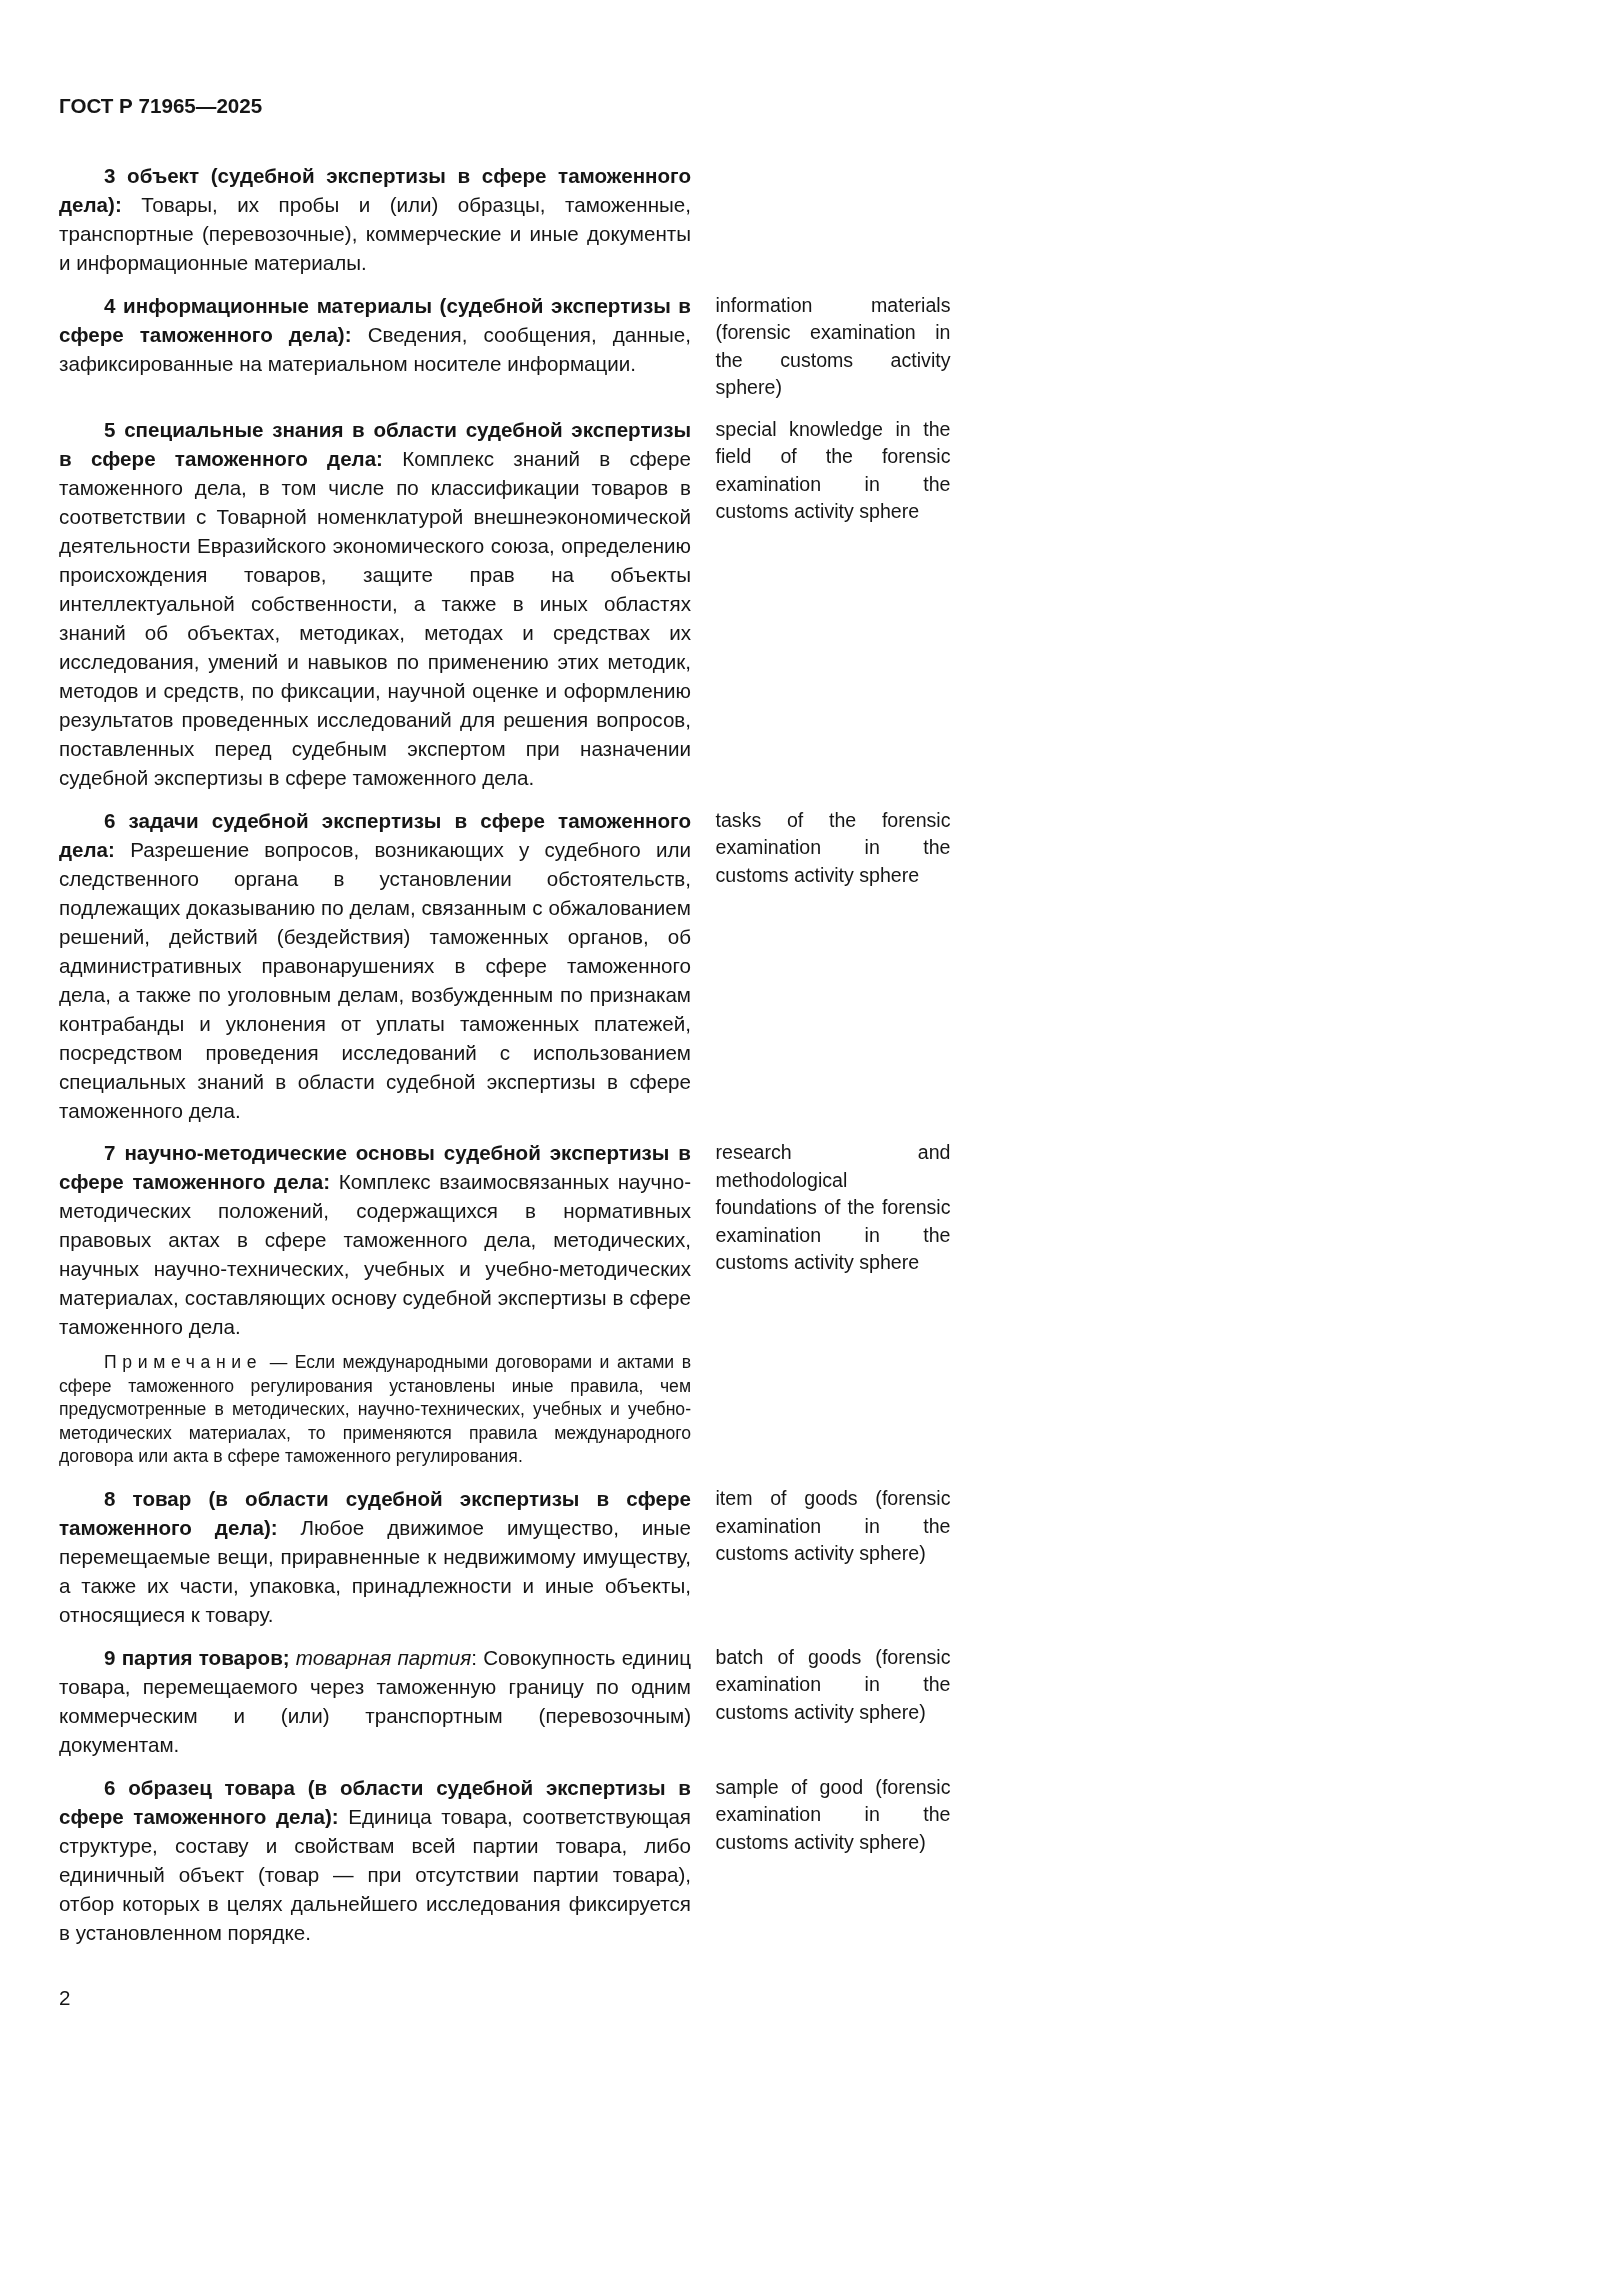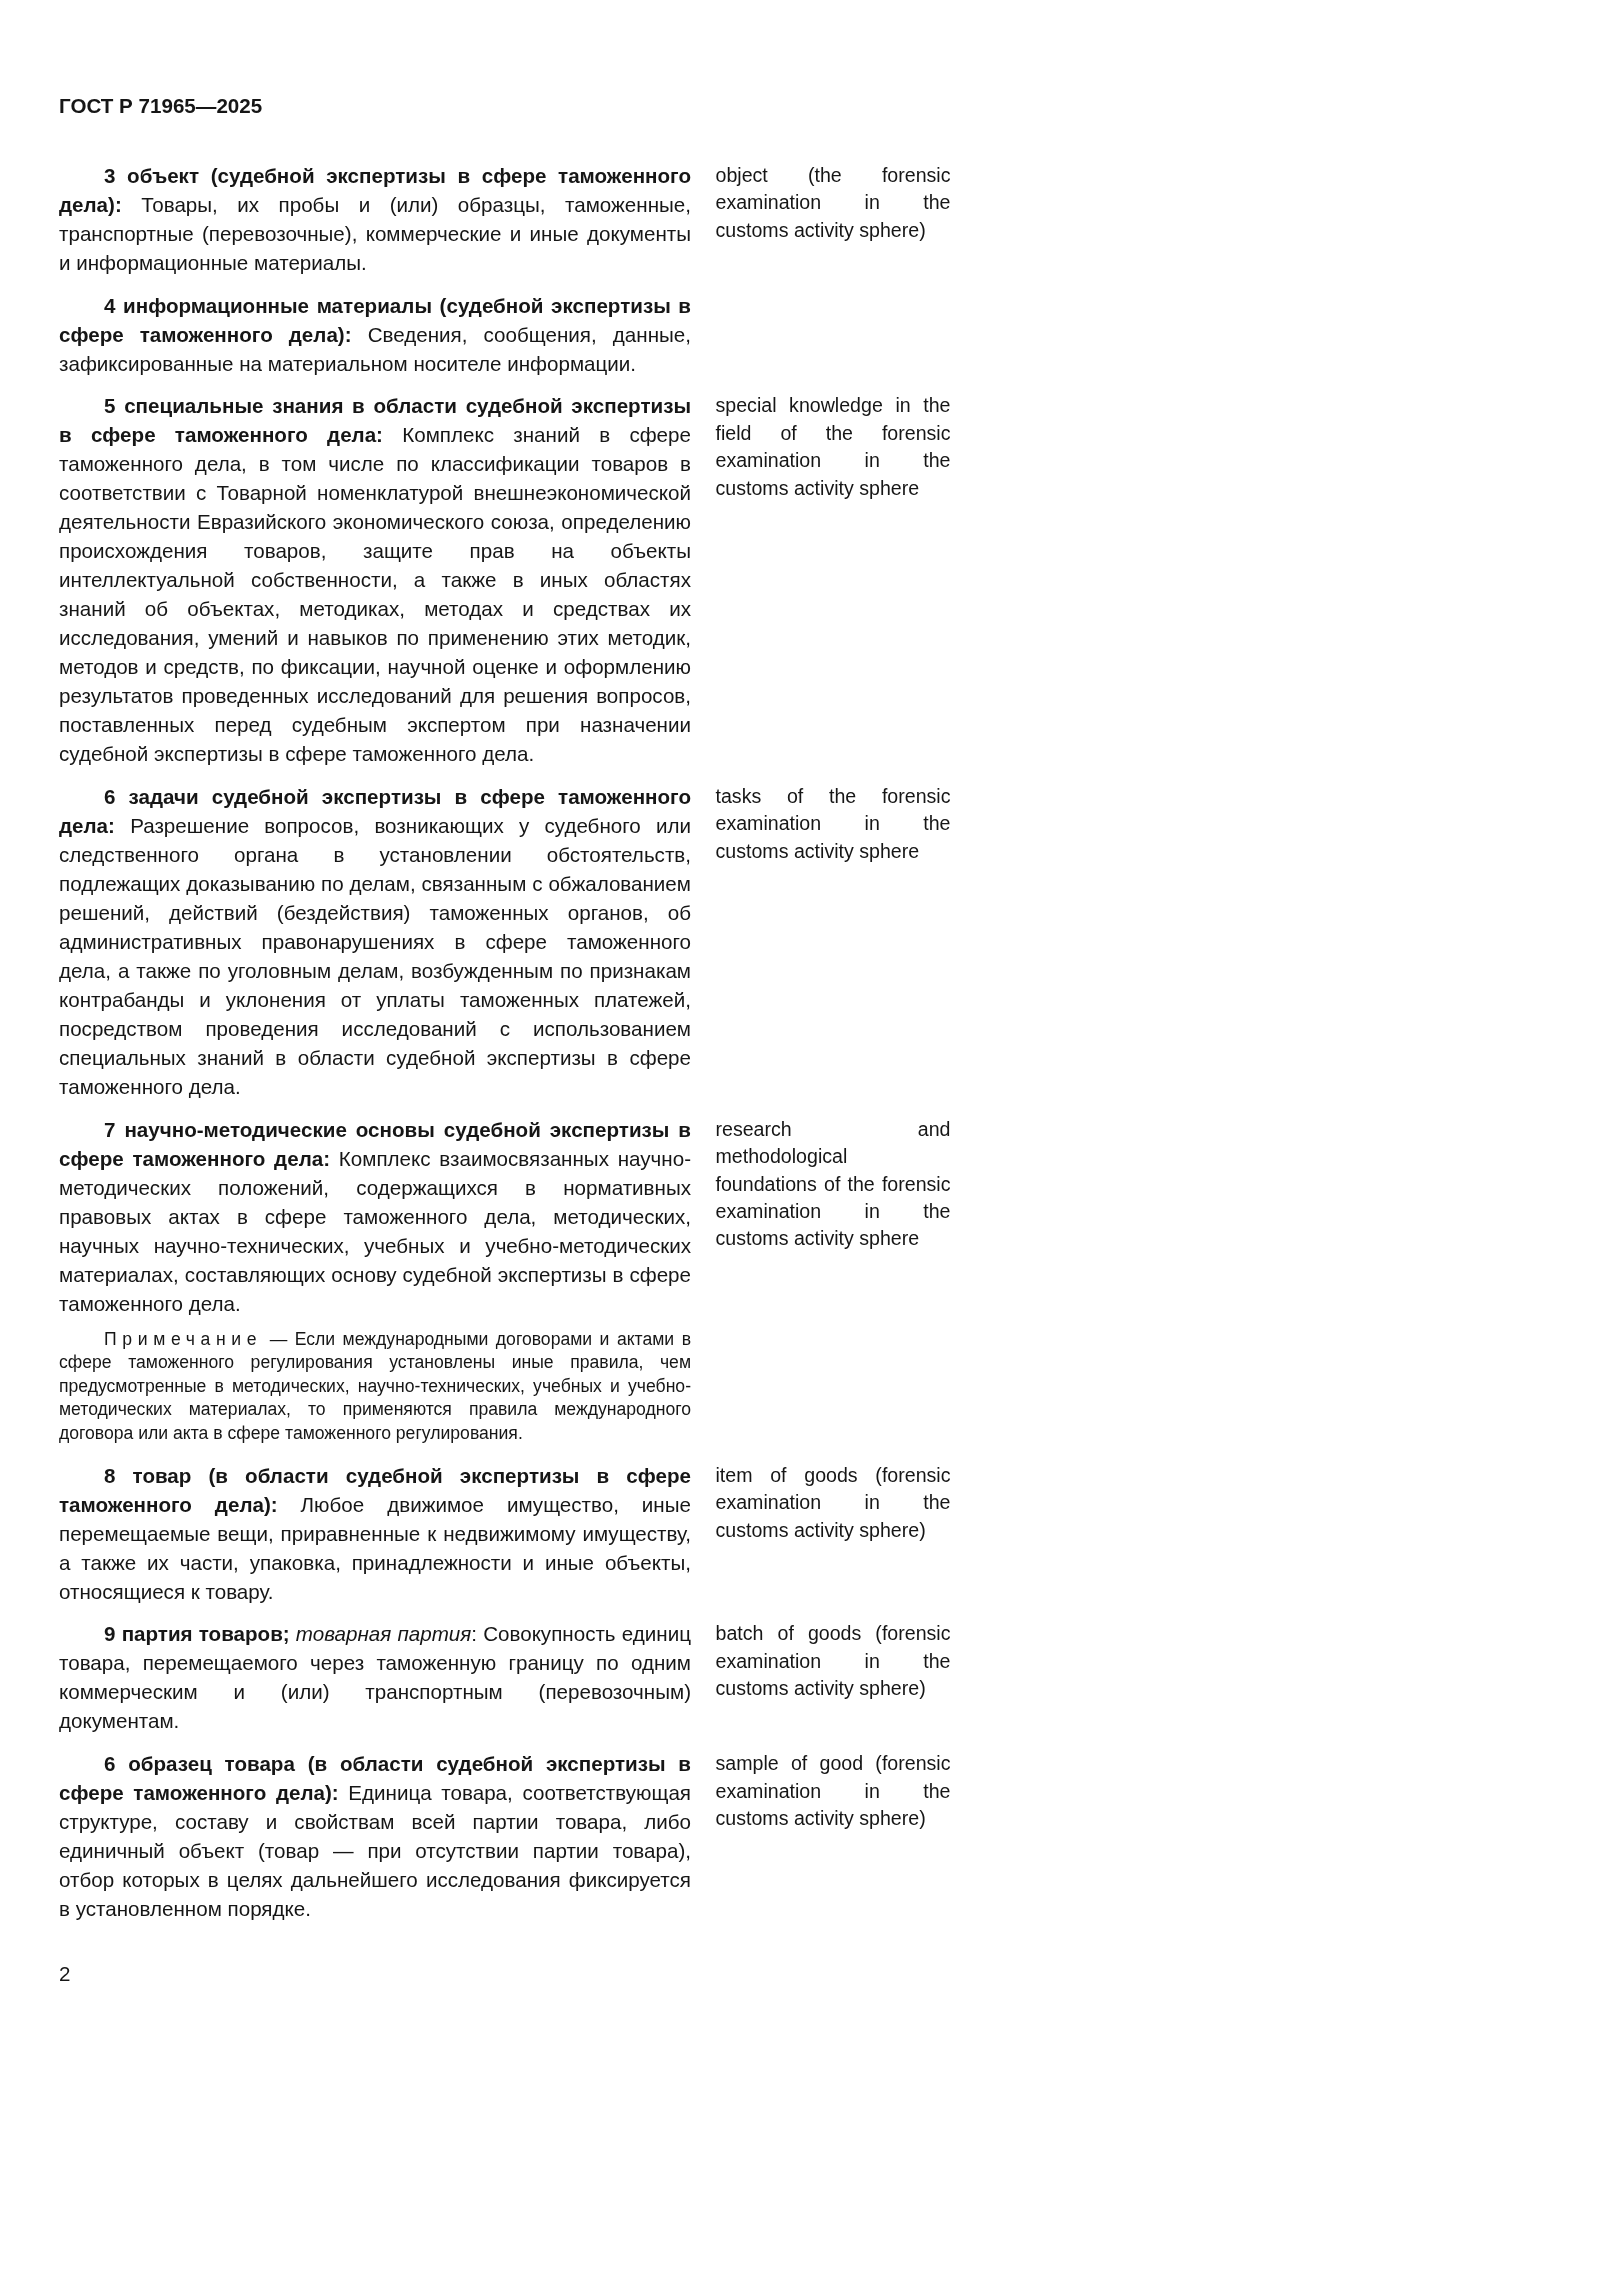--- a/index.html
+++ b/index.html
@@ -62,28 +62,28 @@
 <body>
 
 <div class="page">
 
   <div class="doc-header">ГОСТ Р 71965—2025</div>
 
   <section class="entry">
     <div class="ru">
       <p class="para"><span class="term"><span>3</span> <span>объект (судебной экспертизы в сфере таможенного дела):</span></span> <span>Товары, их пробы и (или) образцы, таможенные, транспортные (перевозочные), коммерческие и иные документы и информационные материалы.</span></p>
     </div>
-    <div class="en">
-      <p>object (the forensic examination in the customs activity sphere)</p>
-    </div>
   </section>
 
   <section class="entry">
     <div class="ru">
       <p class="para"><span class="term"><span>4</span> <span>информационные материалы (судебной экспертизы в сфере таможенного дела):</span></span> <span>Сведения, сообщения, данные, зафиксированные на материальном носителе информации.</span></p>
+    </div>
+    <div class="en">
+      <p>information materials (forensic examination in the customs activity sphere)</p>
     </div>
   </section>
 
   <section class="entry">
     <div class="ru">
       <p class="para"><span class="term"><span>5</span> <span>специальные знания в области судебной экспертизы в сфере таможенного дела:</span></span> <span>Комплекс знаний в сфере таможенного дела, в том числе по классификации товаров в соответствии с Товарной номенклатурой внешнеэкономической деятельности Евразийского экономического союза, определению происхождения товаров, защите прав на объекты интеллектуальной собственности, а также в иных областях знаний об объектах, методиках, методах и средствах их исследования, умений и навыков по применению этих методик, методов и средств, по фиксации, научной оценке и оформлению результатов проведенных исследований для решения вопросов, поставленных перед судебным экспертом при назначении судебной экспертизы в сфере таможенного дела.</span></p>
     </div>
     <div class="en">
       <p>special knowledge in the field of the forensic examination in the customs activity sphere</p>
     </div>

